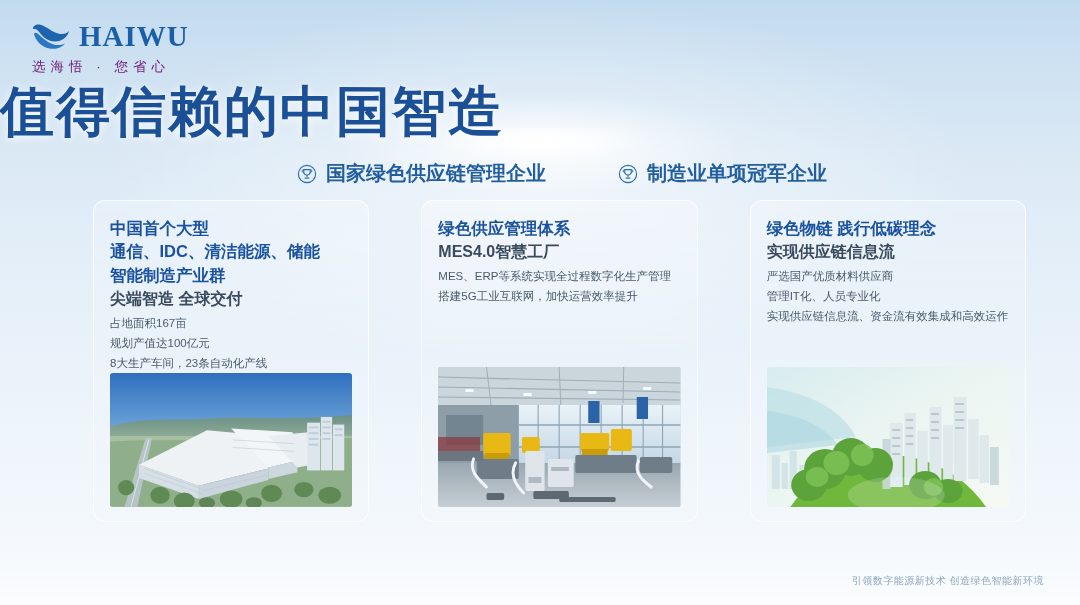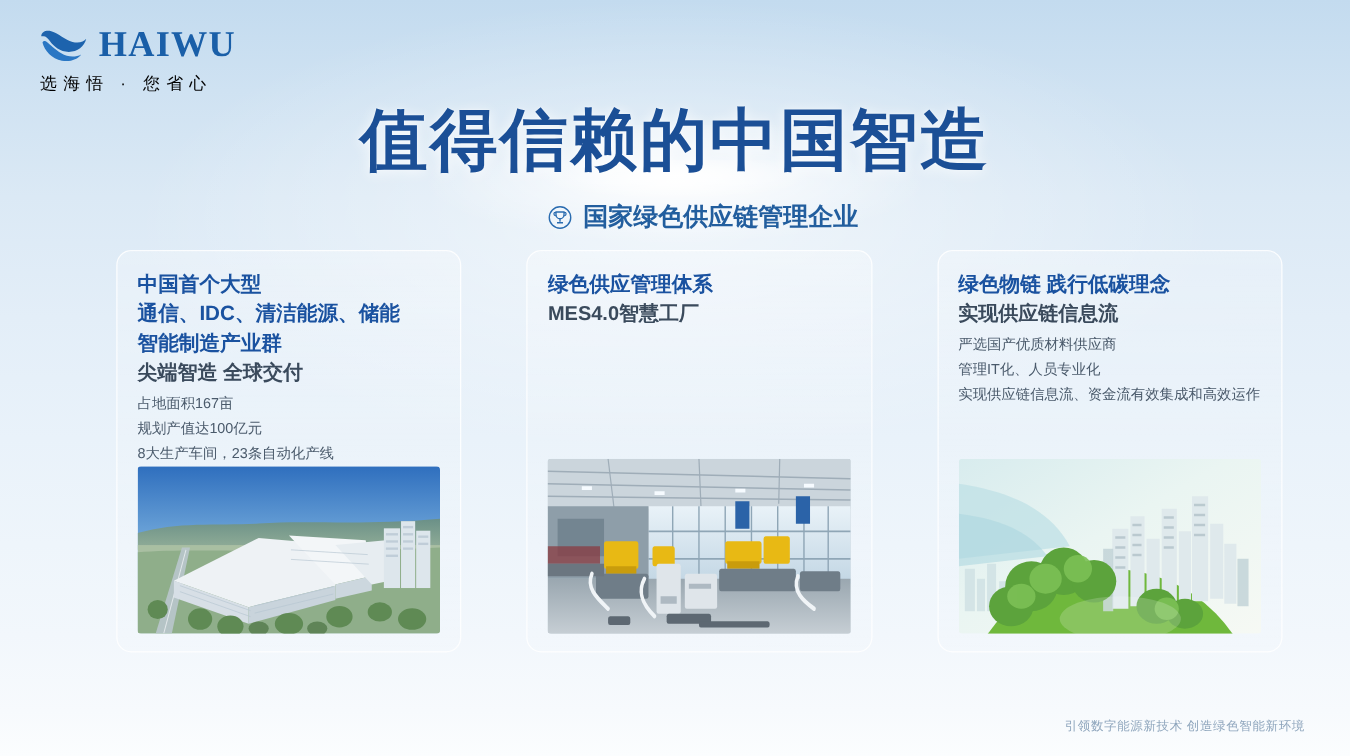--- a/index.html
+++ b/index.html
@@ -54,28 +54,28 @@
     font-weight: bold;
     font-size: 29px;
     letter-spacing: 1px;
     color: #1a5fa8;
     line-height: 1;
   }
   .logo-tag {
     margin-top: 7px; margin-left: 2px;
     font-size: 13.5px;
     letter-spacing: 5px;
-    color: #000000;
+    color: #701a75;
     white-space: nowrap;
   }
 
   
   .title {
     position: absolute; left: 0; right: 0; top: 76px;
-    text-align: center;
+    text-align: left;
     font-size: 54px;
     font-weight: bold;
     letter-spacing: 2px;
     color: #1b4f96;
     text-shadow: 0 2px 10px rgba(255,255,255,0.85), 0 0 2px rgba(255,255,255,0.6);
     white-space: nowrap;
   }
 
   
   .badges {
@@ -168,20 +168,33 @@
       <svg viewBox="0 0 20 20" xmlns="http://www.w3.org/2000/svg">
         <circle cx="10" cy="10" r="8.6" fill="none" stroke="#2a6cb0" stroke-width="1.1"></circle>
         <path d="M6.8 5.6 h6.4 v2.2 a3.2 3.2 0 0 1 -6.4 0 z" fill="none" stroke="#2a6cb0" stroke-width="1.05"></path>
         <path d="M6.8 6.1 h-1.3 a1.5 1.5 0 0 0 1.6 2.4" fill="none" stroke="#2a6cb0" stroke-width="0.95"></path>
         <path d="M13.2 6.1 h1.3 a1.5 1.5 0 0 1 -1.6 2.4" fill="none" stroke="#2a6cb0" stroke-width="0.95"></path>
         <path d="M10 11 v2.3" stroke="#2a6cb0" stroke-width="1.05"></path>
         <path d="M7.6 14.1 h4.8" stroke="#2a6cb0" stroke-width="1.2"></path>
       </svg>
     </span>
     <span>国家绿色供应链管理企业</span>
+  </div>
+  <div class="badge">
+    <span class="badge-icon">
+      <svg viewBox="0 0 20 20" xmlns="http://www.w3.org/2000/svg">
+        <circle cx="10" cy="10" r="8.6" fill="none" stroke="#2a6cb0" stroke-width="1.1"></circle>
+        <path d="M6.8 5.6 h6.4 v2.2 a3.2 3.2 0 0 1 -6.4 0 z" fill="none" stroke="#2a6cb0" stroke-width="1.05"></path>
+        <path d="M6.8 6.1 h-1.3 a1.5 1.5 0 0 0 1.6 2.4" fill="none" stroke="#2a6cb0" stroke-width="0.95"></path>
+        <path d="M13.2 6.1 h1.3 a1.5 1.5 0 0 1 -1.6 2.4" fill="none" stroke="#2a6cb0" stroke-width="0.95"></path>
+        <path d="M10 11 v2.3" stroke="#2a6cb0" stroke-width="1.05"></path>
+        <path d="M7.6 14.1 h4.8" stroke="#2a6cb0" stroke-width="1.2"></path>
+      </svg>
+    </span>
+    <span>制造业单项冠军企业</span>
   </div>
 </div>
 
 <div class="cards">
 
   <div class="card">
     <div class="c-head">中国首个大型</div>
     <div class="c-head">通信、IDC、清洁能源、储能</div>
     <div class="c-head">智能制造产业群</div>
     <div class="c-sub">尖端智造  全球交付</div>
@@ -262,20 +275,24 @@
           <ellipse cx="120" cy="136" rx="10" ry="6"></ellipse>
           <ellipse cx="178" cy="136" rx="10" ry="6"></ellipse>
         </g>
       </svg>
     </div>
   </div>
 
   <div class="card">
     <div class="c-head">绿色供应管理体系</div>
     <div class="c-sub">MES4.0智慧工厂</div>
+    <div class="c-detail">
+      <div>MES、ERP等系统实现全过程数字化生产管理</div>
+      <div>搭建5G工业互联网，加快运营效率提升</div>
+    </div>
     <div class="c-img">
       <svg viewBox="0 0 300 140" preserveAspectRatio="none" xmlns="http://www.w3.org/2000/svg">
         <defs>
           <linearGradient id="floor2" x1="0" y1="0" x2="0" y2="1">
             <stop offset="0%" stop-color="#9aa7b0"></stop>
               <stop offset="100%" stop-color="#c6ced4"></stop>
           </linearGradient>
           <linearGradient id="win2" x1="0" y1="0" x2="0" y2="1">
             <stop offset="0%" stop-color="#e9f2f8"></stop>
               <stop offset="100%" stop-color="#c2d6e4"></stop>

